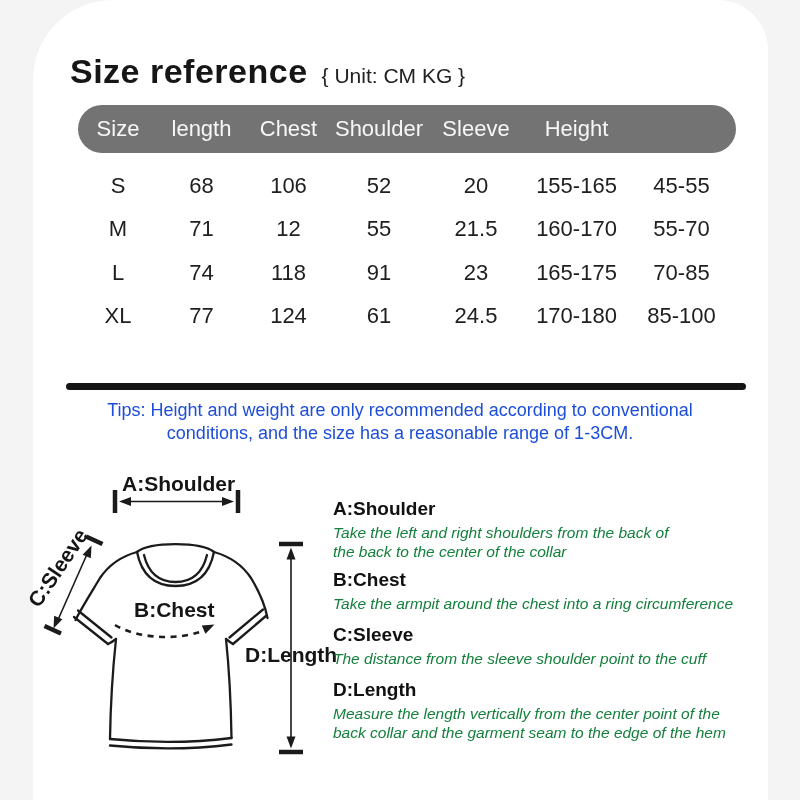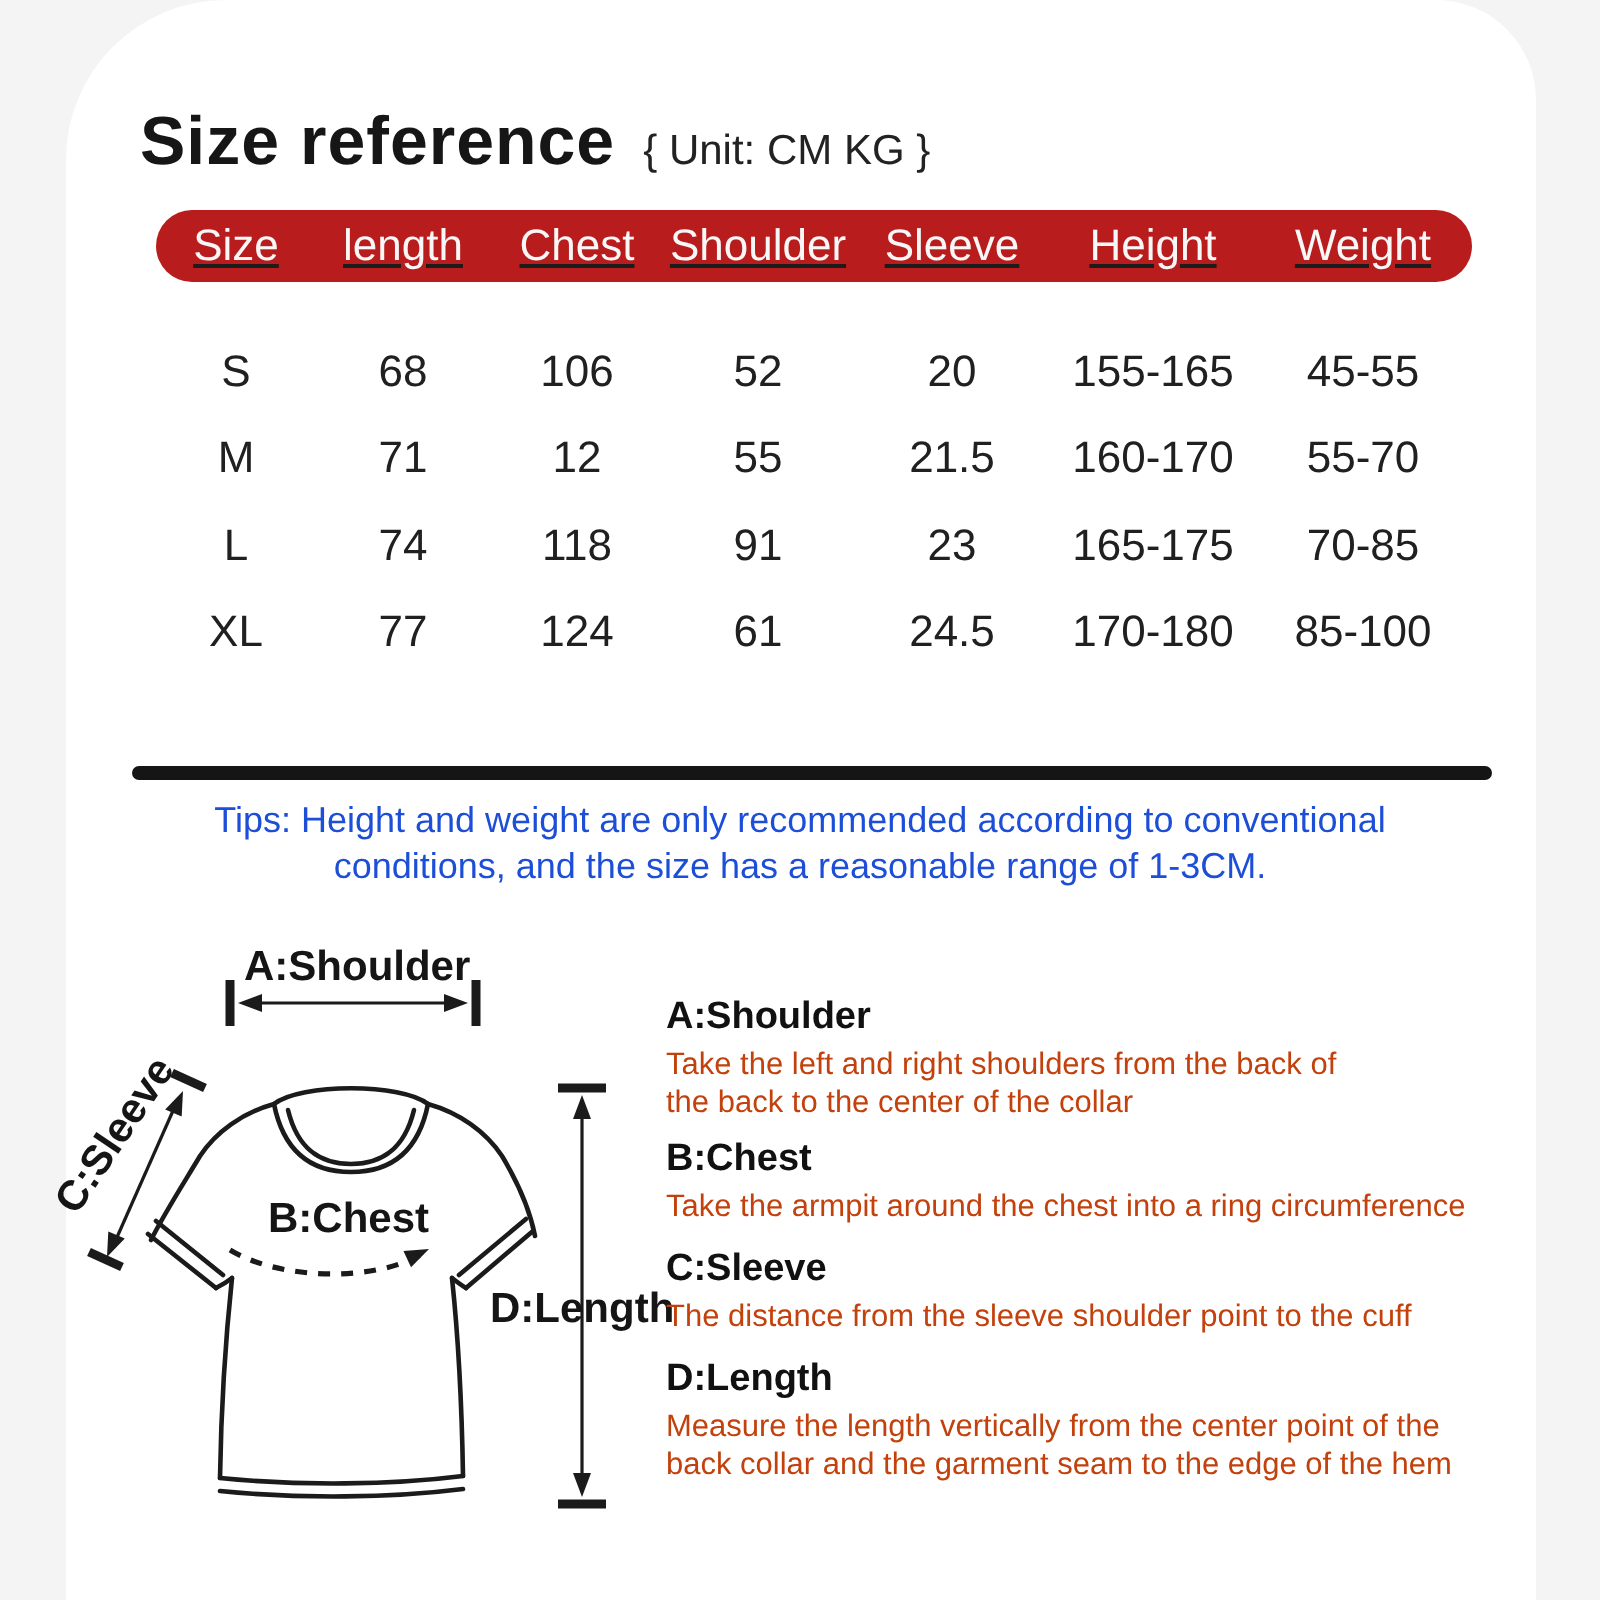--- a/index.html
+++ b/index.html
@@ -12,25 +12,24 @@
   .card{
     position:absolute;left:33px;top:0;width:735px;height:800px;
     background:#ffffff;border-radius:80px 50px 0 0;
   }
   
   .title-row{position:absolute;left:70px;top:48px;display:flex;align-items:baseline;justify-content:space-between;}
   .title{font-size:34px;font-weight:bold;color:#161616;letter-spacing:0.5px;}
   .unit{font-size:21px;font-weight:400;color:#222;margin-left:14px;margin-top:16px;}
   
   .tbl-header{
-    position:absolute;left:78px;top:105px;width:658px;height:36px;
-    background:#b91c1c;border-radius:27px;
+    position:absolute;left:78px;top:105px;width:658px;height:48px;
+    background:#737373;border-radius:27px;
     display:grid;grid-template-columns:80px 87px 87px 94px 100px 101px 109px;
     align-items:center;
-    text-decoration:underline;
   }
   .tbl-header .hcell{color:#f7f7f7;font-size:22px;text-align:center;}
   .tbl-body{
     position:absolute;left:78px;top:164px;width:658px;
   }
   .trow{
     display:grid;grid-template-columns:80px 87px 87px 94px 100px 101px 109px;
     height:43.5px;align-items:center;
   }
   .trow .tcell{font-size:22px;color:#202020;text-align:center;}
@@ -49,21 +48,21 @@
   .lbl-shoulder{left:122px;top:472px;}
   .lbl-chest{left:134px;top:598px;}
   .lbl-length{left:245px;top:643px;}
   .lbl-sleeve{
     left:-12px;top:556px;width:140px;text-align:center;
     transform:rotate(-56deg);
   }
   
   .desc{position:absolute;left:333px;width:445px;}
   .desc .dh{font-size:19px;font-weight:bold;color:#111;margin-bottom:4px;}
-  .desc .dl{font-size:15.5px;line-height:18.5px;color:#c2410c;white-space:nowrap;}
+  .desc .dl{font-size:15.5px;line-height:18.5px;color:#15803d;white-space:nowrap;font-style:italic;}
   .desc-a{top:498px;}
   .desc-b{top:569px;}
   .desc-c{top:624px;}
   .desc-d{top:679px;}
 </style>
 </head>
 <body>
 
 <div class="card"></div>
 
@@ -72,21 +71,20 @@
   <div class="unit">{ Unit: CM KG }</div>
 </div>
 
 <div class="tbl-header">
   <div class="hcell">Size</div>
   <div class="hcell">length</div>
   <div class="hcell">Chest</div>
   <div class="hcell">Shoulder</div>
   <div class="hcell">Sleeve</div>
   <div class="hcell">Height</div>
-  <div class="hcell">Weight</div>
 </div>
 
 <div class="tbl-body">
   <div class="trow">
     <div class="tcell">S</div>
     <div class="tcell">68</div>
     <div class="tcell">106</div>
     <div class="tcell">52</div>
     <div class="tcell">20</div>
     <div class="tcell">155-165</div>

